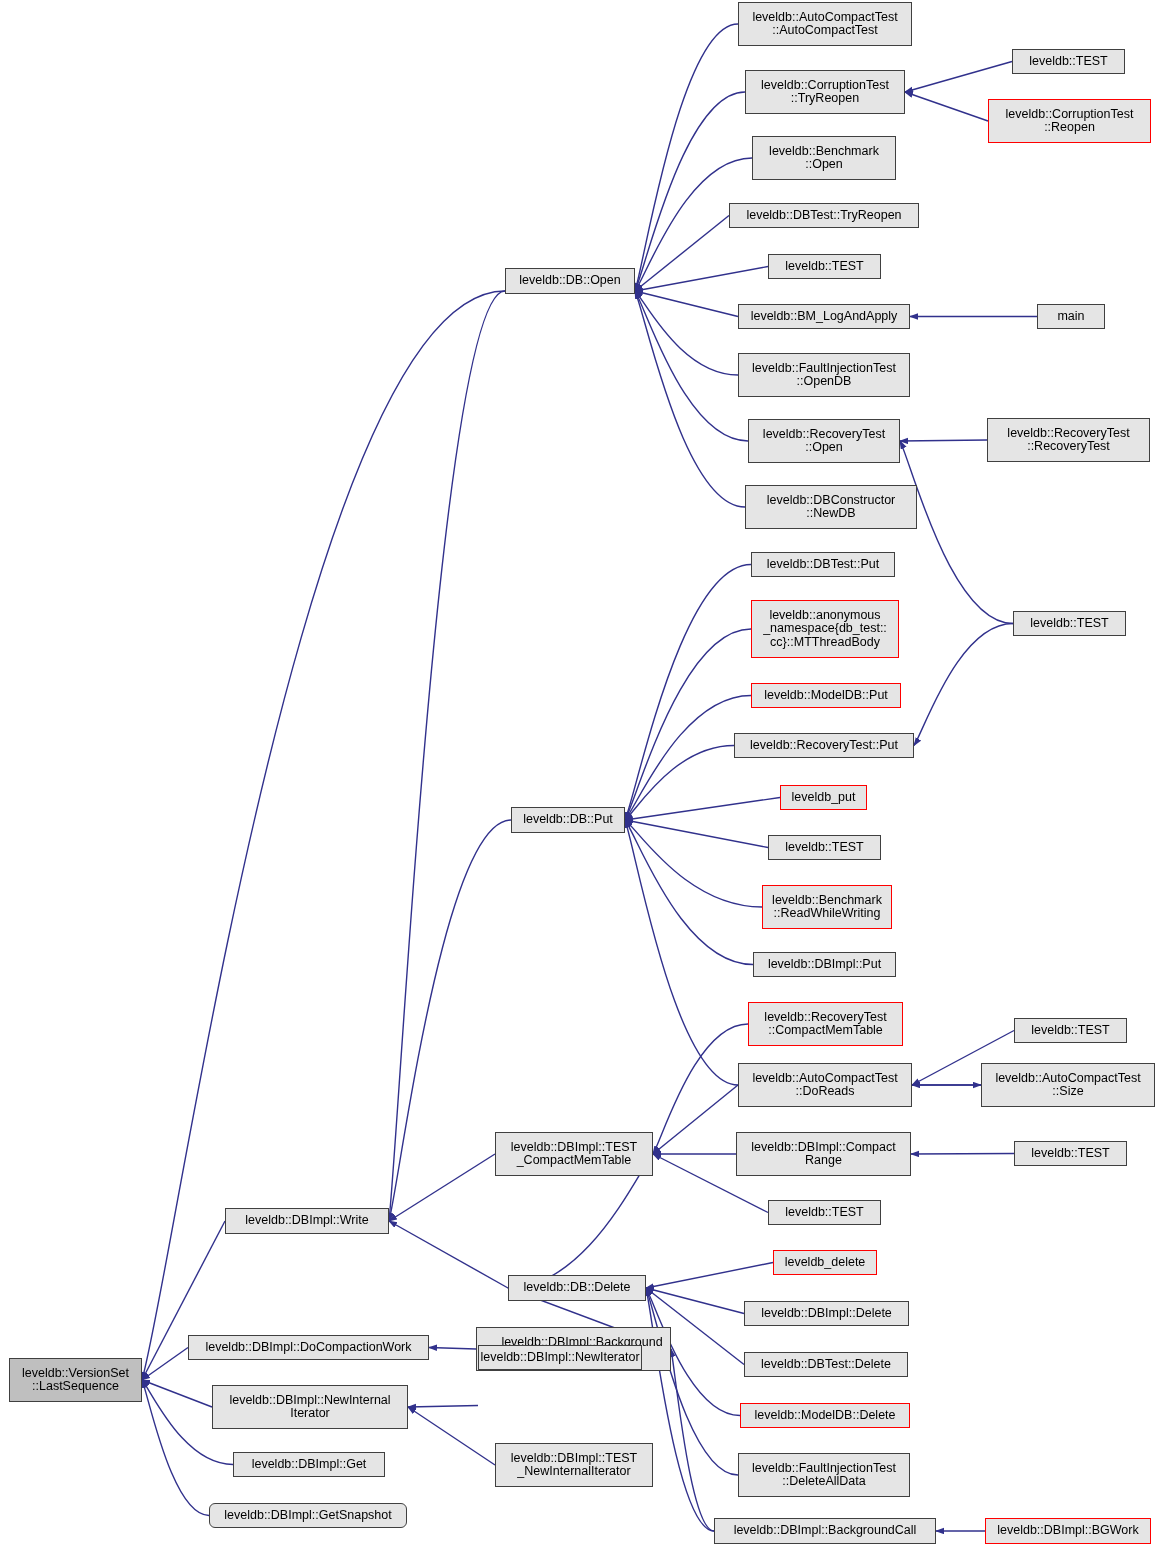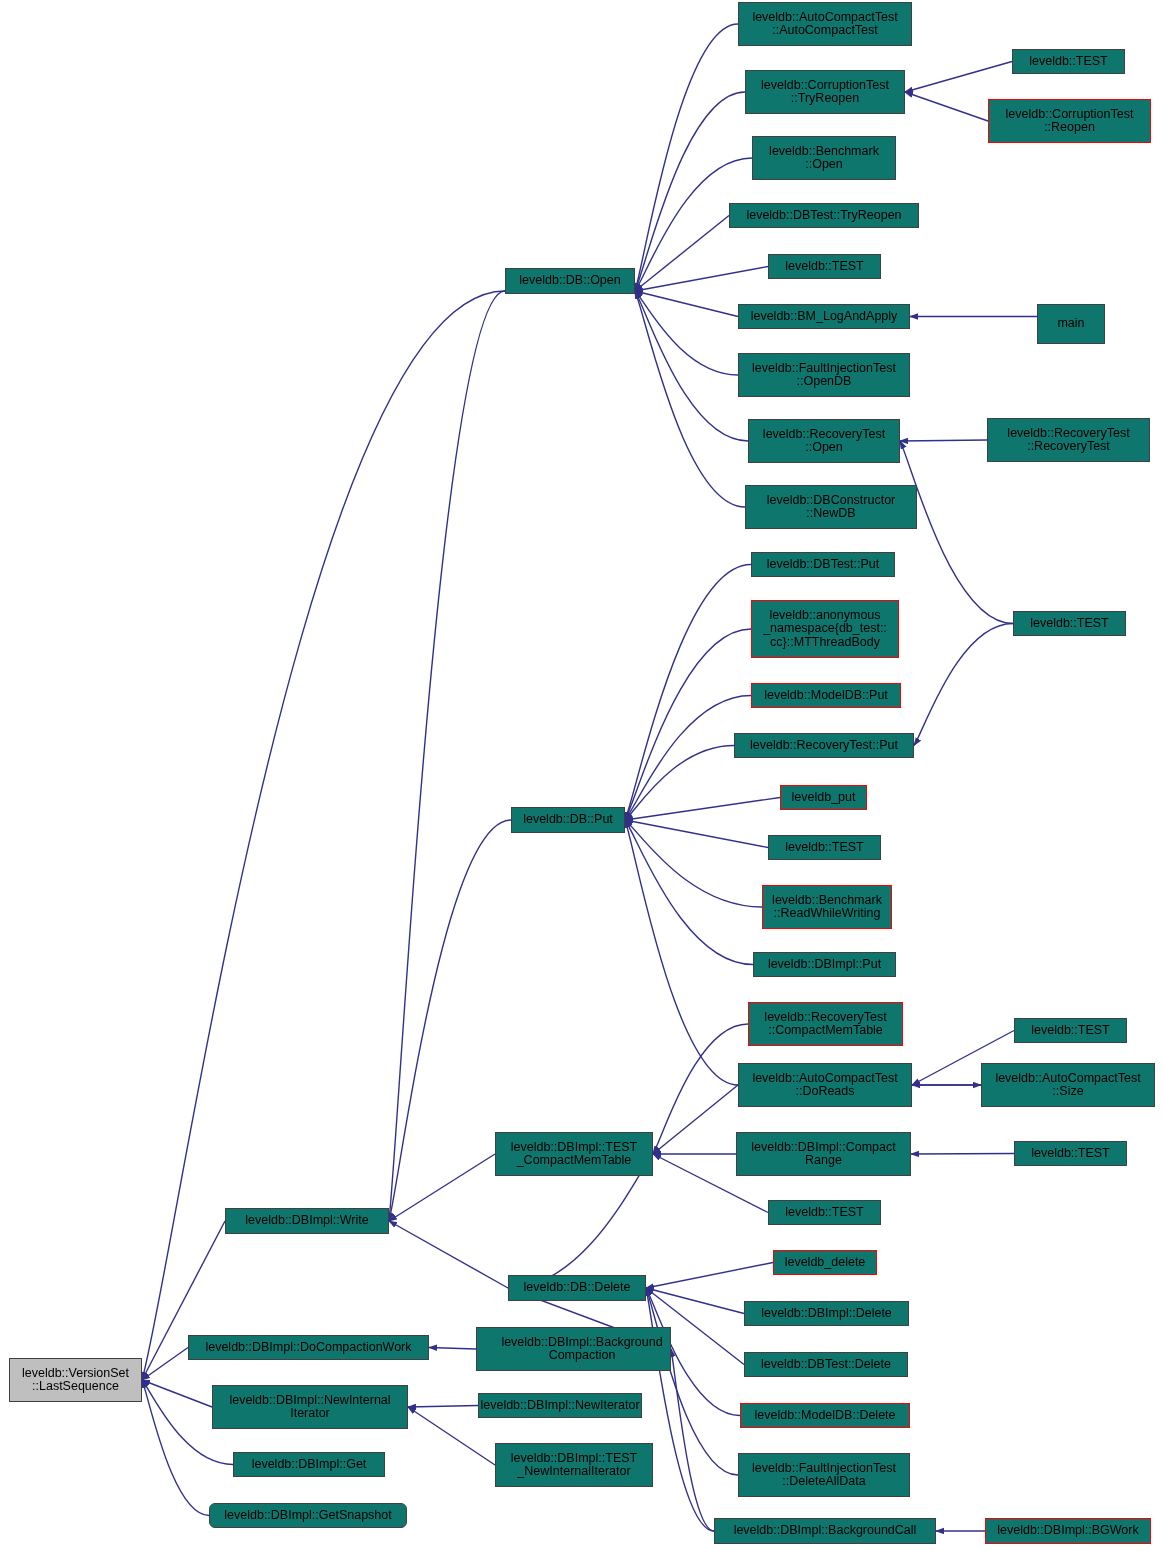--- a/index.html
+++ b/index.html
@@ -1,21 +1,21 @@
 <!DOCTYPE html>
 <html><head>
 <meta charset="utf-8">
 <title>Caller graph</title>
 <style>
   html,body{margin:0;padding:0;background:#ffffff;}
   #graph{position:relative;width:1163px;height:1551px;background:#ffffff;
          font-family:"Liberation Sans","DejaVu Sans",sans-serif;overflow:hidden;}
   #edges{position:absolute;left:0;top:0;width:1163px;height:1551px;}
   .node{position:absolute;box-sizing:border-box;border:1px solid #404040;
-        background:#0f766e;display:flex;align-items:center;justify-content:center;
+        background:#e5e5e5;display:flex;align-items:center;justify-content:center;
         text-align:center;line-height:1.08;color:#000000;font-size:12.5px;
         white-space:pre-line;padding:0 3px;}
   .node.red{border:1px solid #ff0000;}
   .node.hl{background:#bfbfbf;border:1px solid #404040;}
 </style>
 </head>
 <body>
 
 <div id="graph" style="background: rgb(255, 255, 255);">
   <svg id="edges" viewBox="0 0 1163 1551" xmlns="http://www.w3.org/2000/svg">
@@ -86,21 +86,21 @@
 ::TryReopen</div>
     <div class="node" style="left: 1012px; top: 49px; width: 113px; height: 25px;">leveldb::TEST</div>
     <div class="node red" style="left: 988px; top: 99px; width: 163px; height: 44px; border-color: rgb(255, 0, 0);">leveldb::CorruptionTest
 ::Reopen</div>
     <div class="node" style="left: 752px; top: 136px; width: 144px; height: 44px;">leveldb::Benchmark
 ::Open</div>
     <div class="node" style="left: 729px; top: 203px; width: 190px; height: 25px;">leveldb::DBTest::TryReopen</div>
     <div class="node" style="left: 768px; top: 254px; width: 113px; height: 25px;">leveldb::TEST</div>
     <div class="node" style="left: 505px; top: 268px; width: 130px; height: 26px;">leveldb::DB::Open</div>
     <div class="node" style="left: 738px; top: 304px; width: 172px; height: 25px;">leveldb::BM_LogAndApply</div>
-    <div class="node" style="left: 1037px; top: 304px; width: 68px; height: 40px;">main</div>
+    <div class="node" style="left: 1037px; top: 304px; width: 68px; height: 25px;">main</div>
     <div class="node" style="left: 738px; top: 353px; width: 172px; height: 44px;">leveldb::FaultInjectionTest
 ::OpenDB</div>
     <div class="node" style="left: 748px; top: 419px; width: 152px; height: 44px;">leveldb::RecoveryTest
 ::Open</div>
     <div class="node" style="left: 987px; top: 418px; width: 163px; height: 44px;">leveldb::RecoveryTest
 ::RecoveryTest</div>
     <div class="node" style="left: 745px; top: 485px; width: 172px; height: 44px;">leveldb::DBConstructor
 ::NewDB</div>
     <div class="node" style="left: 751px; top: 552px; width: 144px; height: 25px;">leveldb::DBTest::Put</div>
     <div class="node red" style="left: 751px; top: 600px; width: 148px; height: 58px; border-color: rgb(255, 0, 0);">leveldb::anonymous
@@ -133,21 +133,21 @@
     <div class="node red" style="left: 773px; top: 1250px; width: 104px; height: 25px; border-color: rgb(255, 0, 0);">leveldb_delete</div>
     <div class="node" style="left: 744px; top: 1301px; width: 165px; height: 25px;">leveldb::DBImpl::Delete</div>
     <div class="node" style="left: 476px; top: 1327px; width: 195px; height: 44px; padding-left: 20px;">leveldb::DBImpl::Background
 Compaction</div>
     <div class="node" style="left: 744px; top: 1352px; width: 164px; height: 25px;">leveldb::DBTest::Delete</div>
     <div class="node" style="left: 188px; top: 1335px; width: 241px; height: 25px;">leveldb::DBImpl::DoCompactionWork</div>
     <div class="node hl" style="left: 9px; top: 1358px; width: 133px; height: 44px; background: rgb(191, 191, 191);">leveldb::VersionSet
 ::LastSequence</div>
     <div class="node" style="left: 212px; top: 1385px; width: 196px; height: 44px;">leveldb::DBImpl::NewInternal
 Iterator</div>
-    <div class="node" style="left: 478px; top: 1393px; width: 164px; height: 25px;">leveldb::DBImpl::NewIterator</div>
+    <div class="node" style="left: 478px; top: 1345px; width: 164px; height: 25px;">leveldb::DBImpl::NewIterator</div>
     <div class="node red" style="left: 740px; top: 1403px; width: 170px; height: 25px; border-color: rgb(255, 0, 0);">leveldb::ModelDB::Delete</div>
     <div class="node" style="left: 233px; top: 1452px; width: 152px; height: 25px;">leveldb::DBImpl::Get</div>
     <div class="node" style="left: 495px; top: 1443px; width: 158px; height: 44px;">leveldb::DBImpl::TEST
 _NewInternalIterator</div>
     <div class="node" style="left: 738px; top: 1453px; width: 172px; height: 44px;">leveldb::FaultInjectionTest
 ::DeleteAllData</div>
     <div class="node" style="left: 209px; top: 1503px; width: 198px; height: 25px; border-radius: 6px;">leveldb::DBImpl::GetSnapshot</div>
     <div class="node" style="left: 714px; top: 1518px; width: 222px; height: 26px;">leveldb::DBImpl::BackgroundCall</div>
     <div class="node red" style="left: 985px; top: 1518px; width: 166px; height: 26px; border-color: rgb(255, 0, 0);">leveldb::DBImpl::BGWork</div>
   </div>

